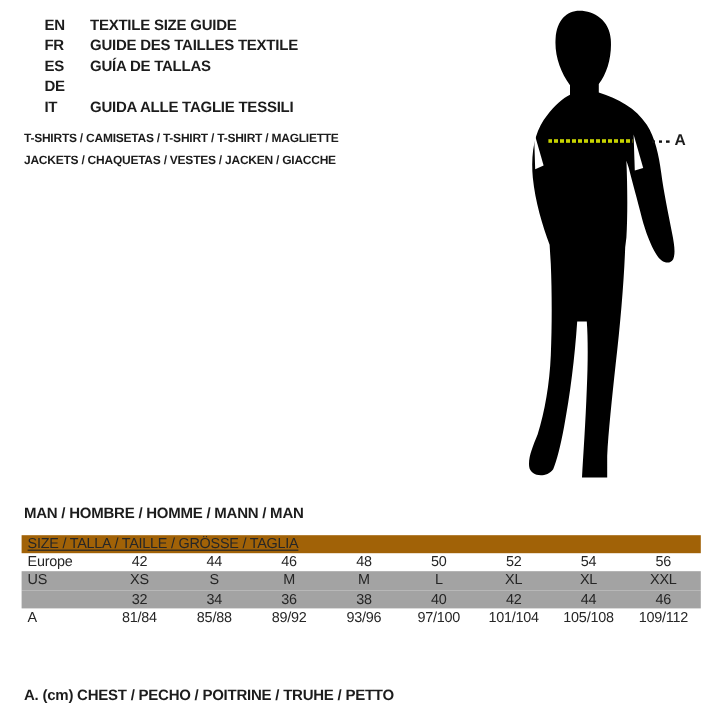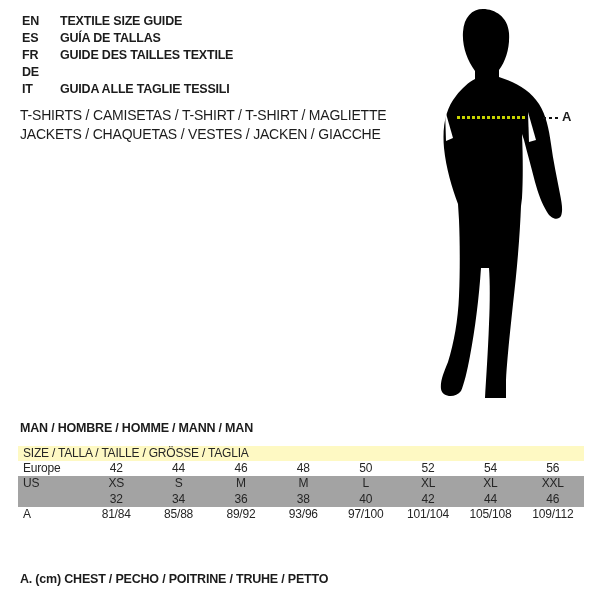--- a/index.html
+++ b/index.html
@@ -7,26 +7,26 @@
     width:600px;height:600px;background:#ffffff;
     font-family:"Liberation Sans", sans-serif;
     color:#1c1c1c;
     position:relative;overflow:hidden;
     letter-spacing:-0.2px;
   }
   .abs{position:absolute;}
 
   
   .lang-list{left:22px;top:13px;width:380px;}
-  .lang-row{display:flex;height:17px;line-height:17px;font-weight:700;font-size:12.5px;}
+  .lang-row{display:flex;height:17px;line-height:17px;font-weight:700;font-size:12.5px;margin-left:15px;}
   .lang-code{width:38px;}
   .lang-label{flex:1;}
 
   
-  .cat-block{left:20px;top:106px;width:420px;font-weight:400;font-size:14px;}
+  .cat-block{left:20px;top:106px;width:420px;font-weight:700;font-size:10px;}
   .cat-line{height:19px;line-height:19px;}
 
   
   .figure-wrap{left:412px;top:8px;width:158px;height:392px;}
   .measure-yellow{
     left:457px;top:116px;width:70px;height:3px;
     background:repeating-linear-gradient(90deg,#c8d400 0 3px,transparent 3px 5px);
   }
   .measure-black{
     left:543px;top:117px;width:15px;height:2px;
@@ -34,44 +34,44 @@
   }
   .measure-label{
     left:562px;top:109px;font-size:13px;font-weight:600;
   }
 
   
   .section-title{left:20px;top:421px;font-weight:700;font-size:12.5px;}
 
   
   .size-table{left:18px;top:446px;width:566px;font-size:12px;color:#262626;}
-  .st-header{height:15px;line-height:15px;background:#fef9c3;padding-left:5px;font-size:12px;}
+  .st-header{height:15px;line-height:15px;background:#a16207;padding-left:5px;font-size:12px;text-decoration:underline;}
   .tr{display:flex;height:15.4px;line-height:15.4px;}
   .tr.shaded{background:#a3a3a3;}
   .td-label{width:62px;padding-left:5px;}
   .td-val{flex:1;text-align:center;}
 
   
   .footnote{left:20px;top:572px;font-weight:700;font-size:12.5px;}
 </style>
 </head>
 <body>
 
 <div class="abs lang-list">
   <div class="lang-row">
     <span class="lang-code">EN</span>
     <span class="lang-label">TEXTILE SIZE GUIDE</span>
   </div>
   <div class="lang-row">
+    <span class="lang-code">FR</span>
+    <span class="lang-label">GUIDE DES TAILLES TEXTILE</span>
+  </div>
+  <div class="lang-row">
     <span class="lang-code">ES</span>
     <span class="lang-label">GUÍA DE TALLAS</span>
-  </div>
-  <div class="lang-row">
-    <span class="lang-code">FR</span>
-    <span class="lang-label">GUIDE DES TAILLES TEXTILE</span>
   </div>
   <div class="lang-row">
     <span class="lang-code">DE</span>
   </div>
   <div class="lang-row">
     <span class="lang-code">IT</span>
     <span class="lang-label">GUIDA ALLE TAGLIE TESSILI</span>
   </div>
 </div>
 

